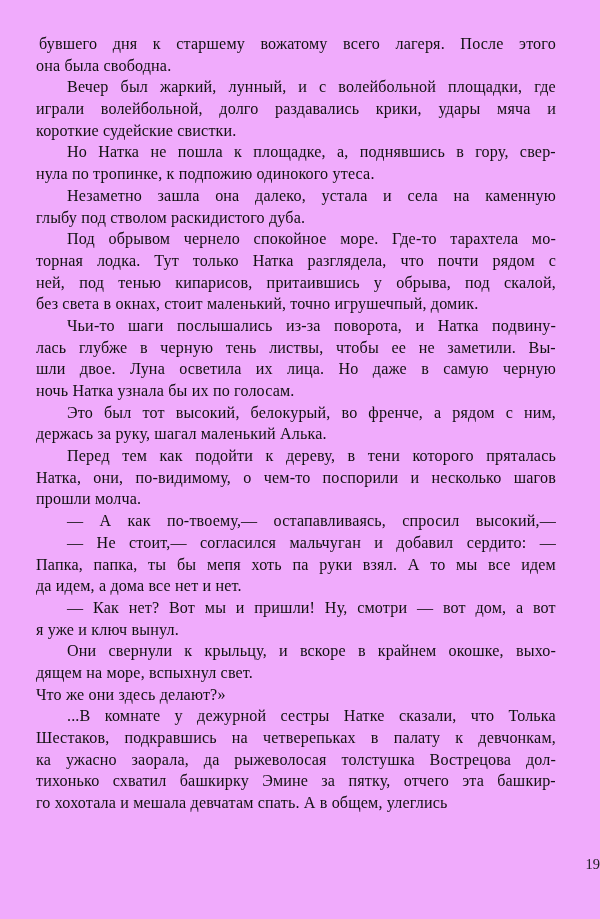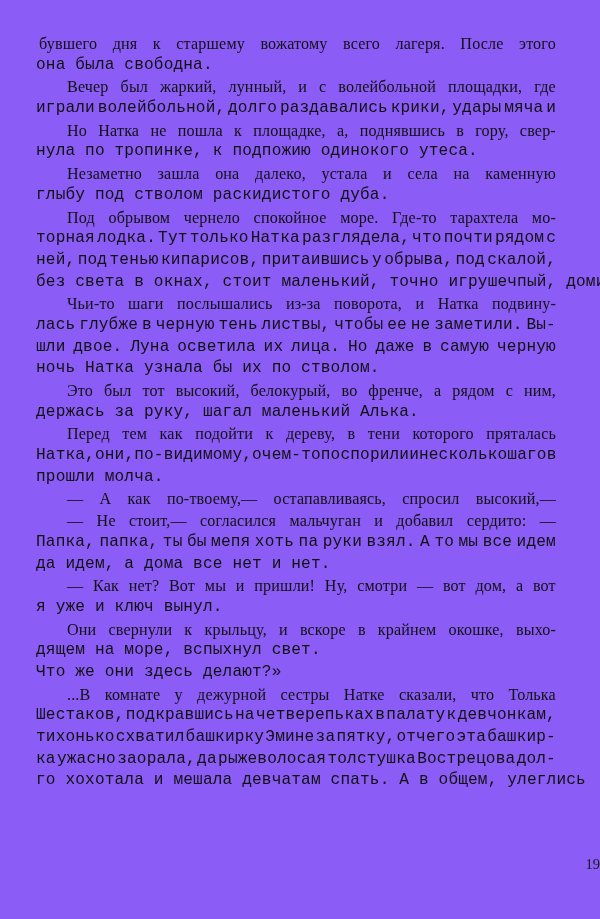--- a/index.html
+++ b/index.html
@@ -7,21 +7,21 @@
     padding: 0;
     background: #ffffff;
   }
   body {
     font-family: "Liberation Serif", "DejaVu Serif", serif;
   }
   #page {
     position: relative;
     width: 600px;
     height: 919px;
-    background: #8b5cf6;
+    background: #f0abfc;
     overflow: hidden;
   }
   #text-column {
     position: absolute;
     left: 39px;
     top: 33px;
     width: 517px;
   }
   .para {
     margin: 0;
@@ -55,21 +55,20 @@
   
   .line.last {
     display: block;
   }
   .indent {
     padding-left: 28px;
   }
   
   .clipped {
     margin-left: -3px;
-    font-family: Liberation Mono, monospace;
   }
   #page-number {
     position: absolute;
     left: 0;
     right: 0;
     top: 856px;
     text-align: right;
     font-size: 14.5px;
     color: #1a1a1a;
     font-family: "Liberation Serif", "DejaVu Serif", serif;
@@ -81,40 +80,41 @@
 <div id="page">
 
   <div id="text-column">
       <div class="para">
         <div class="line just"><span class="w">бувшего</span><span class="w">дня</span><span class="w">к</span><span class="w">старшему</span><span class="w">вожатому</span><span class="w">всего</span><span class="w">лагеря.</span><span class="w">После</span><span class="w">этого</span></div>
         <div class="line clipped last">она была свободна.</div>
       </div>
       <div class="para">
         <div class="line indent just"><span class="w">Вечер</span><span class="w">был</span><span class="w">жаркий,</span><span class="w">лунный,</span><span class="w">и</span><span class="w">с</span><span class="w">волейбольной</span><span class="w">площадки,</span><span class="w">где</span></div>
         <div class="line clipped just"><span class="w">играли</span><span class="w">волейбольной,</span><span class="w">долго</span><span class="w">раздавались</span><span class="w">крики,</span><span class="w">удары</span><span class="w">мяча</span><span class="w">и</span></div>
+        <div class="line clipped last">короткие судейские свистки.</div>
       </div>
       <div class="para">
         <div class="line indent just"><span class="w">Но</span><span class="w">Натка</span><span class="w">не</span><span class="w">пошла</span><span class="w">к</span><span class="w">площадке,</span><span class="w">а,</span><span class="w">поднявшись</span><span class="w">в</span><span class="w">гору,</span><span class="w">свер-</span></div>
         <div class="line clipped last">нула по тропинке, к подпожию одинокого утеса.</div>
       </div>
       <div class="para">
         <div class="line indent just"><span class="w">Незаметно</span><span class="w">зашла</span><span class="w">она</span><span class="w">далеко,</span><span class="w">устала</span><span class="w">и</span><span class="w">села</span><span class="w">на</span><span class="w">каменную</span></div>
         <div class="line clipped last">глыбу под стволом раскидистого дуба.</div>
       </div>
       <div class="para">
         <div class="line indent just"><span class="w">Под</span><span class="w">обрывом</span><span class="w">чернело</span><span class="w">спокойное</span><span class="w">море.</span><span class="w">Где-то</span><span class="w">тарахтела</span><span class="w">мо-</span></div>
         <div class="line clipped just"><span class="w">торная</span><span class="w">лодка.</span><span class="w">Тут</span><span class="w">только</span><span class="w">Натка</span><span class="w">разглядела,</span><span class="w">что</span><span class="w">почти</span><span class="w">рядом</span><span class="w">с</span></div>
         <div class="line clipped just"><span class="w">ней,</span><span class="w">под</span><span class="w">тенью</span><span class="w">кипарисов,</span><span class="w">притаившись</span><span class="w">у</span><span class="w">обрыва,</span><span class="w">под</span><span class="w">скалой,</span></div>
         <div class="line clipped last">без света в окнах, стоит маленький, точно игрушечпый, домик.</div>
       </div>
       <div class="para">
         <div class="line indent just"><span class="w">Чьи-то</span><span class="w">шаги</span><span class="w">послышались</span><span class="w">из-за</span><span class="w">поворота,</span><span class="w">и</span><span class="w">Натка</span><span class="w">подвину-</span></div>
         <div class="line clipped just"><span class="w">лась</span><span class="w">глубже</span><span class="w">в</span><span class="w">черную</span><span class="w">тень</span><span class="w">листвы,</span><span class="w">чтобы</span><span class="w">ее</span><span class="w">не</span><span class="w">заметили.</span><span class="w">Вы-</span></div>
         <div class="line clipped just"><span class="w">шли</span><span class="w">двое.</span><span class="w">Луна</span><span class="w">осветила</span><span class="w">их</span><span class="w">лица.</span><span class="w">Но</span><span class="w">даже</span><span class="w">в</span><span class="w">самую</span><span class="w">черную</span></div>
-        <div class="line clipped last">ночь Натка узнала бы их по стволом.</div>
+        <div class="line clipped last">ночь Натка узнала бы их по голосам.</div>
       </div>
       <div class="para">
         <div class="line indent just"><span class="w">Это</span><span class="w">был</span><span class="w">тот</span><span class="w">высокий,</span><span class="w">белокурый,</span><span class="w">во</span><span class="w">френче,</span><span class="w">а</span><span class="w">рядом</span><span class="w">с</span><span class="w">ним,</span></div>
         <div class="line clipped last">держась за руку, шагал маленький Алька.</div>
       </div>
       <div class="para">
         <div class="line indent just"><span class="w">Перед</span><span class="w">тем</span><span class="w">как</span><span class="w">подойти</span><span class="w">к</span><span class="w">дереву,</span><span class="w">в</span><span class="w">тени</span><span class="w">которого</span><span class="w">пряталась</span></div>
         <div class="line clipped just"><span class="w">Натка,</span><span class="w">они,</span><span class="w">по-видимому,</span><span class="w">о</span><span class="w">чем-то</span><span class="w">поспорили</span><span class="w">и</span><span class="w">несколько</span><span class="w">шагов</span></div>
         <div class="line clipped last">прошли молча.</div>
       </div>
@@ -133,21 +133,21 @@
       <div class="para">
         <div class="line indent just"><span class="w">Они</span><span class="w">свернули</span><span class="w">к</span><span class="w">крыльцу,</span><span class="w">и</span><span class="w">вскоре</span><span class="w">в</span><span class="w">крайнем</span><span class="w">окошке,</span><span class="w">выхо-</span></div>
         <div class="line clipped last">дящем на море, вспыхнул свет.</div>
       </div>
       <div class="para">
         <div class="line clipped last">Что же они здесь делают?»</div>
       </div>
       <div class="para">
         <div class="line indent just"><span class="w">...В</span><span class="w">комнате</span><span class="w">у</span><span class="w">дежурной</span><span class="w">сестры</span><span class="w">Натке</span><span class="w">сказали,</span><span class="w">что</span><span class="w">Толька</span></div>
         <div class="line clipped just"><span class="w">Шестаков,</span><span class="w">подкравшись</span><span class="w">на</span><span class="w">четверепьках</span><span class="w">в</span><span class="w">палату</span><span class="w">к</span><span class="w">девчонкам,</span></div>
+        <div class="line clipped just"><span class="w">ка</span><span class="w">ужасно</span><span class="w">заорала,</span><span class="w">да</span><span class="w">рыжеволосая</span><span class="w">толстушка</span><span class="w">Вострецова</span><span class="w">дол-</span></div>
         <div class="line clipped just"><span class="w">тихонько</span><span class="w">схватил</span><span class="w">башкирку</span><span class="w">Эмине</span><span class="w">за</span><span class="w">пятку,</span><span class="w">отчего</span><span class="w">эта</span><span class="w">башкир-</span></div>
-        <div class="line clipped just"><span class="w">ка</span><span class="w">ужасно</span><span class="w">заорала,</span><span class="w">да</span><span class="w">рыжеволосая</span><span class="w">толстушка</span><span class="w">Вострецова</span><span class="w">дол-</span></div>
         <div class="line clipped last">го хохотала и мешала девчатам спать. А в общем, улеглись</div>
       </div>
     </div>
 
   <div id="page-number">19</div>
 
 </div>
 
 </body></html>

